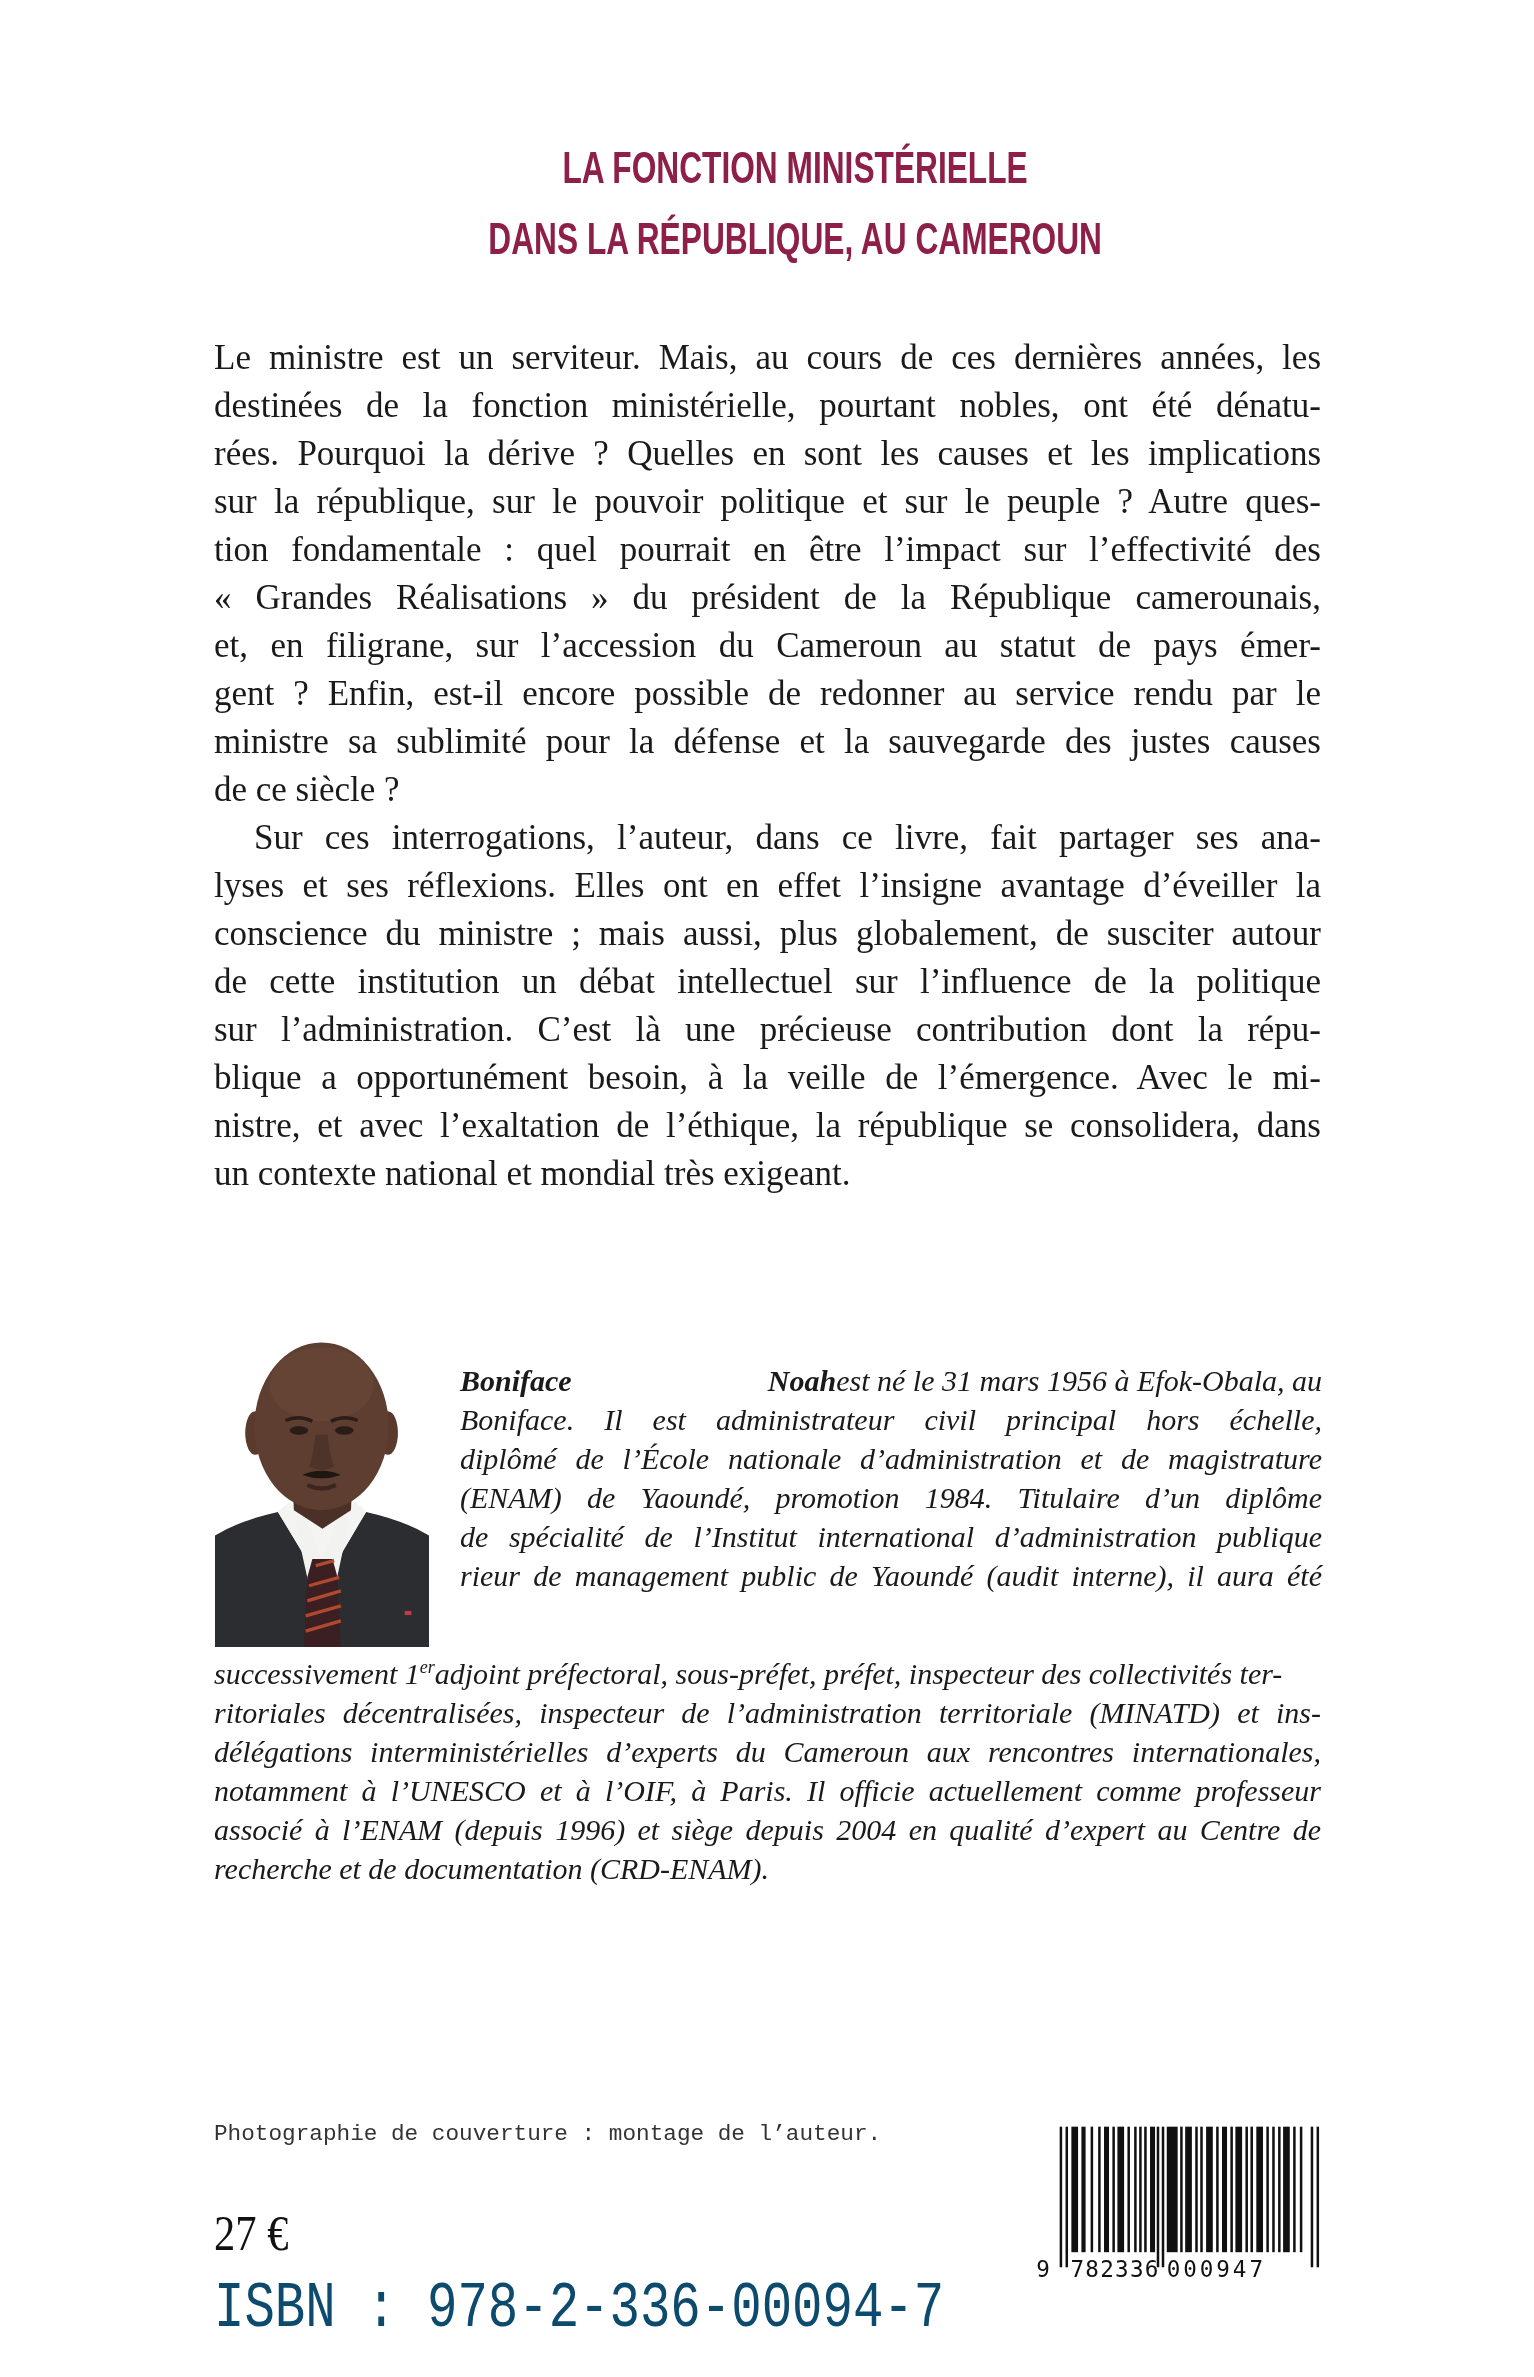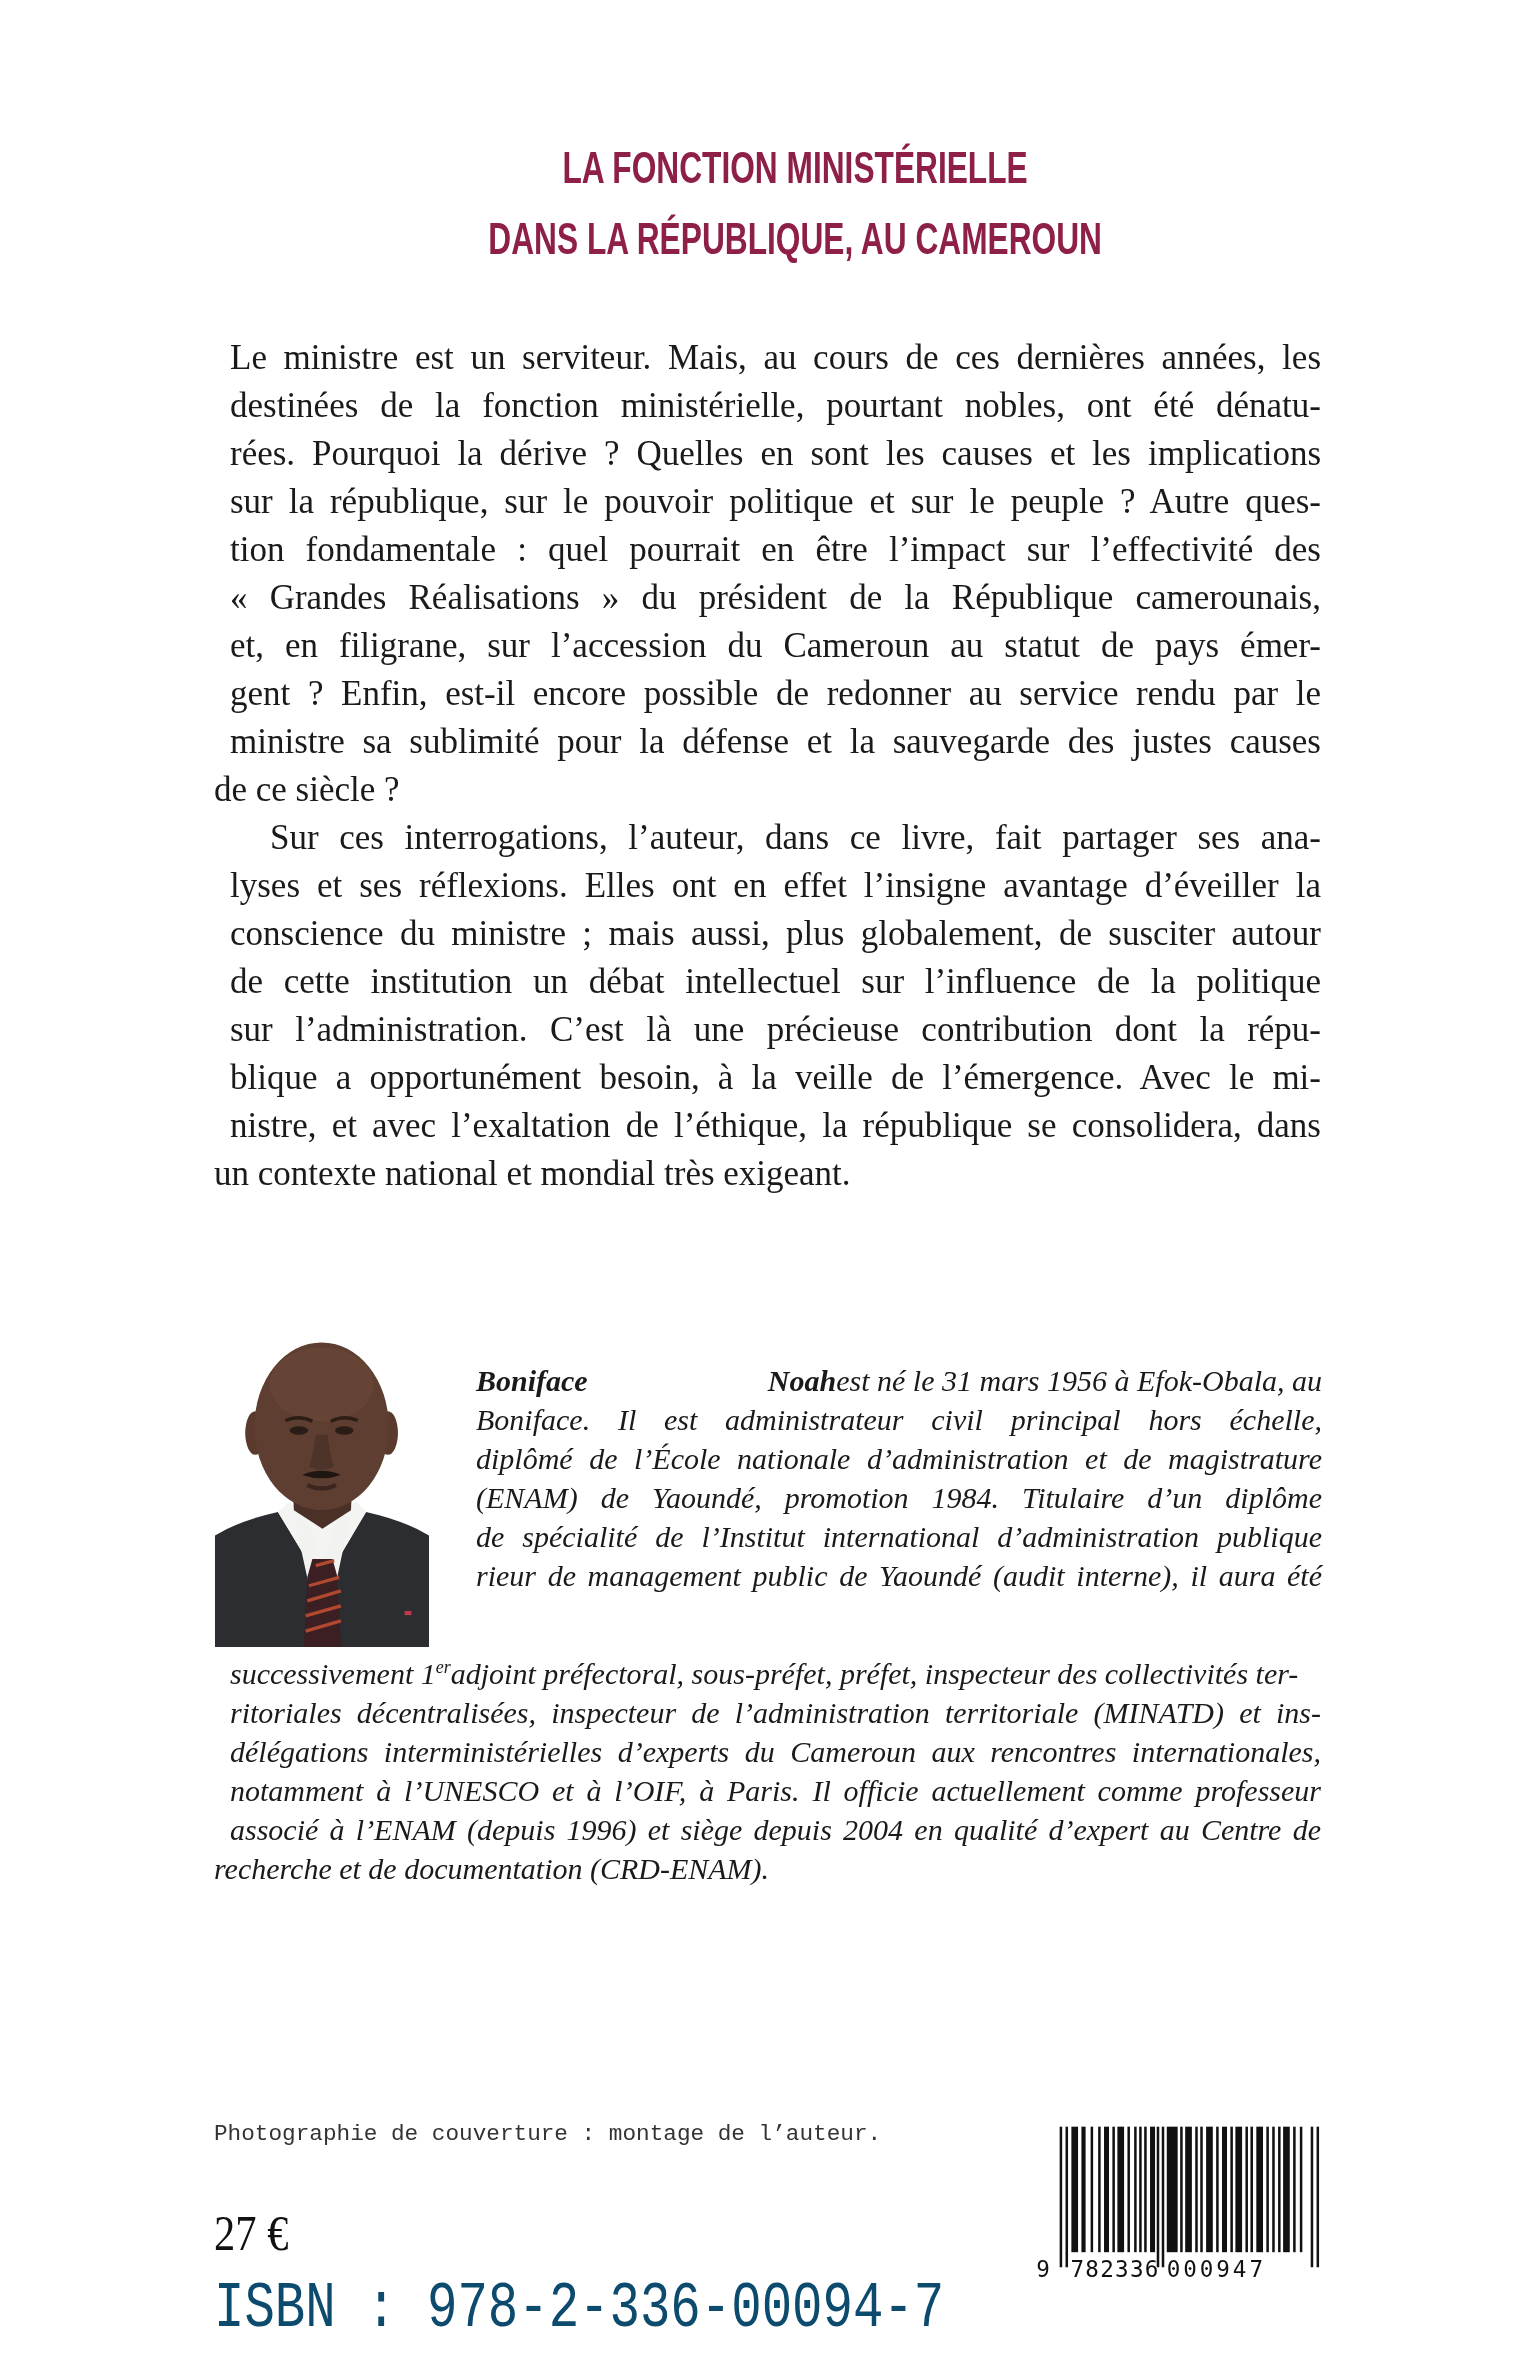--- a/index.html
+++ b/index.html
@@ -9,21 +9,21 @@
   .title { position: absolute; left: 0; width: 1534px; text-align: center;
     font-family: "Liberation Sans", sans-serif; font-weight: bold; color: #8e1f48;
     font-size: 44px; line-height: 54px; letter-spacing: 0px; padding-left: 28px; }
   .title .tline { display: block; height: 54px; white-space: nowrap; }
   .title .tline span { display: inline-block; transform: scaleX(0.72); transform-origin: center; }
 
   .body-text { position: absolute; left: 214px; width: 1107px; top: 334px;
     font-family: "Liberation Serif", serif; font-size: 35px; color: #1a1a1a; }
   .line { display: block; height: 48px; line-height: 48px; white-space: nowrap; overflow: visible; }
   .line span { display: inline-block; transform-origin: left center; }
-  .just { text-align: justify; text-align-last: justify; margin-left: 16px; }
+  .just { text-align: justify; text-align-last: justify; }
   .indent { padding-left: 40px; }
 
   .photo { position: absolute; left: 215px; top: 1334px; width: 214px; height: 313px; background: #ffffff; overflow: hidden; }
   .photo svg { display: block; width: 214px; height: 313px; }
 
   .bio { position: absolute; font-family: "Liberation Serif", serif; font-style: italic; font-size: 30px; color: #1a1a1a; }
   .bio .line { height: 39px; line-height: 39px; }
   .bio-top { left: 460px; width: 862px; top: 1361px; }
   .bio-bottom { left: 214px; width: 1107px; top: 1654px; }
   .bio strong { font-weight: bold; font-style: italic; }

